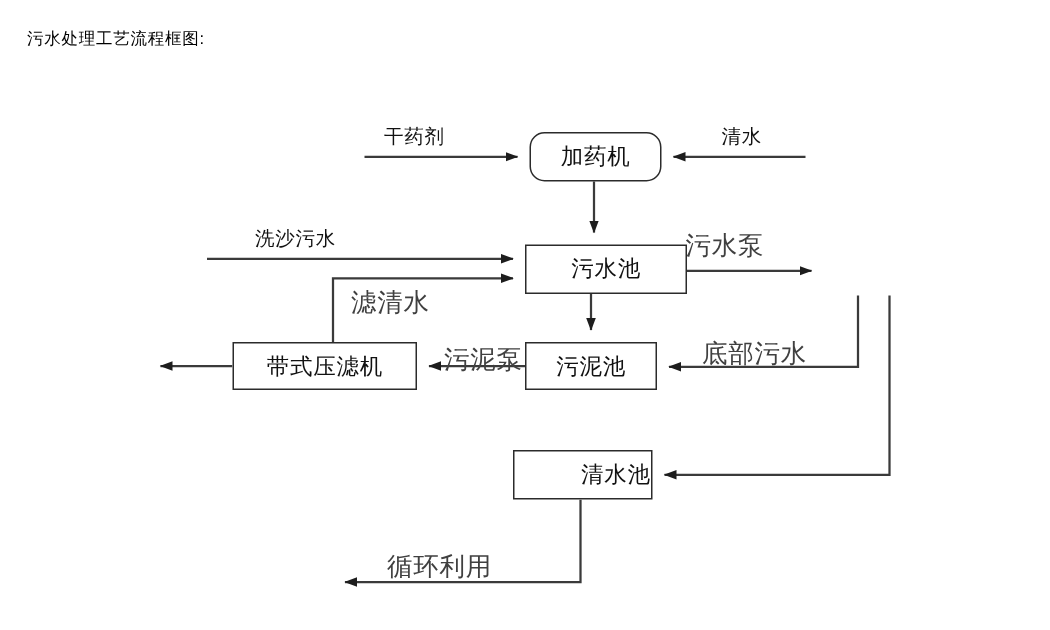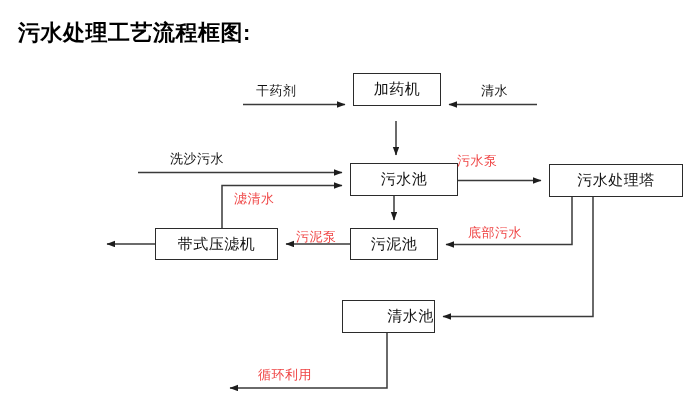--- a/index.html
+++ b/index.html
@@ -19,22 +19,22 @@
     position: absolute;
     left: 0;
     top: 0;
     width: 700px;
     height: 420px;
   }
   #title {
     position: absolute;
     left: 18px;
     top: 18px;
-    font-size: 22px;
-    font-weight: bold;
+    font-size: 11px;
+    font-weight: normal;
     letter-spacing: 0.5px;
     color: #000000;
     white-space: nowrap;
   }
   svg#wires {
     position: absolute;
     left: 0;
     top: 0;
     width: 700px;
     height: 420px;
@@ -47,22 +47,22 @@
     display: flex;
     align-items: center;
     justify-content: center;
     font-size: 15px;
     color: #111111;
     white-space: nowrap;
     letter-spacing: 0.5px;
   }
   .edge-label {
     position: absolute;
-    font-size: 13px;
-    color: #ef4444;
+    font-size: 17px;
+    color: #404040;
     white-space: nowrap;
     letter-spacing: 0.5px;
     background: transparent;
   }
   .terminal-label {
     position: absolute;
     font-size: 13px;
     color: #111111;
     white-space: nowrap;
     letter-spacing: 0.5px;
@@ -109,28 +109,25 @@
       <path d="M350,244 L286,244" marker-end="url(#arrow-l)"></path>
 
       <path d="M155,244 L107,244" marker-end="url(#arrow-l)"></path>
 
       <path d="M593,197 L593,316.5 L443,316.5" marker-end="url(#arrow-l)"></path>
 
       <path d="M387,333 L387,388 L230,388" marker-end="url(#arrow-l)"></path>
     </g>
   </svg>
 
-  <div class="node" style="left:353px; top:73px; width:88px; height:33px;">
+  <div class="node" style="left:353px; top:88px; width:88px; height:33px;border-radius:10px;">
     <span>加药机</span>
   </div>
   <div class="node" style="left:350px; top:163px; width:108px; height:33px;">
     <span>污水池</span>
-  </div>
-  <div class="node" style="left:549px; top:164px; width:134px; height:33px;">
-    <span>污水处理塔</span>
   </div>
   <div class="node" style="left:350px; top:228px; width:88px; height:32px;">
     <span>污泥池</span>
   </div>
   <div class="node" style="left:155px; top:228px; width:123px; height:32px;">
     <span>带式压滤机</span>
   </div>
   <div class="node" style="left:342px; top:300px; width:93px; height:33px;padding-left:44px;">
     <span>清水池</span>
   </div>

